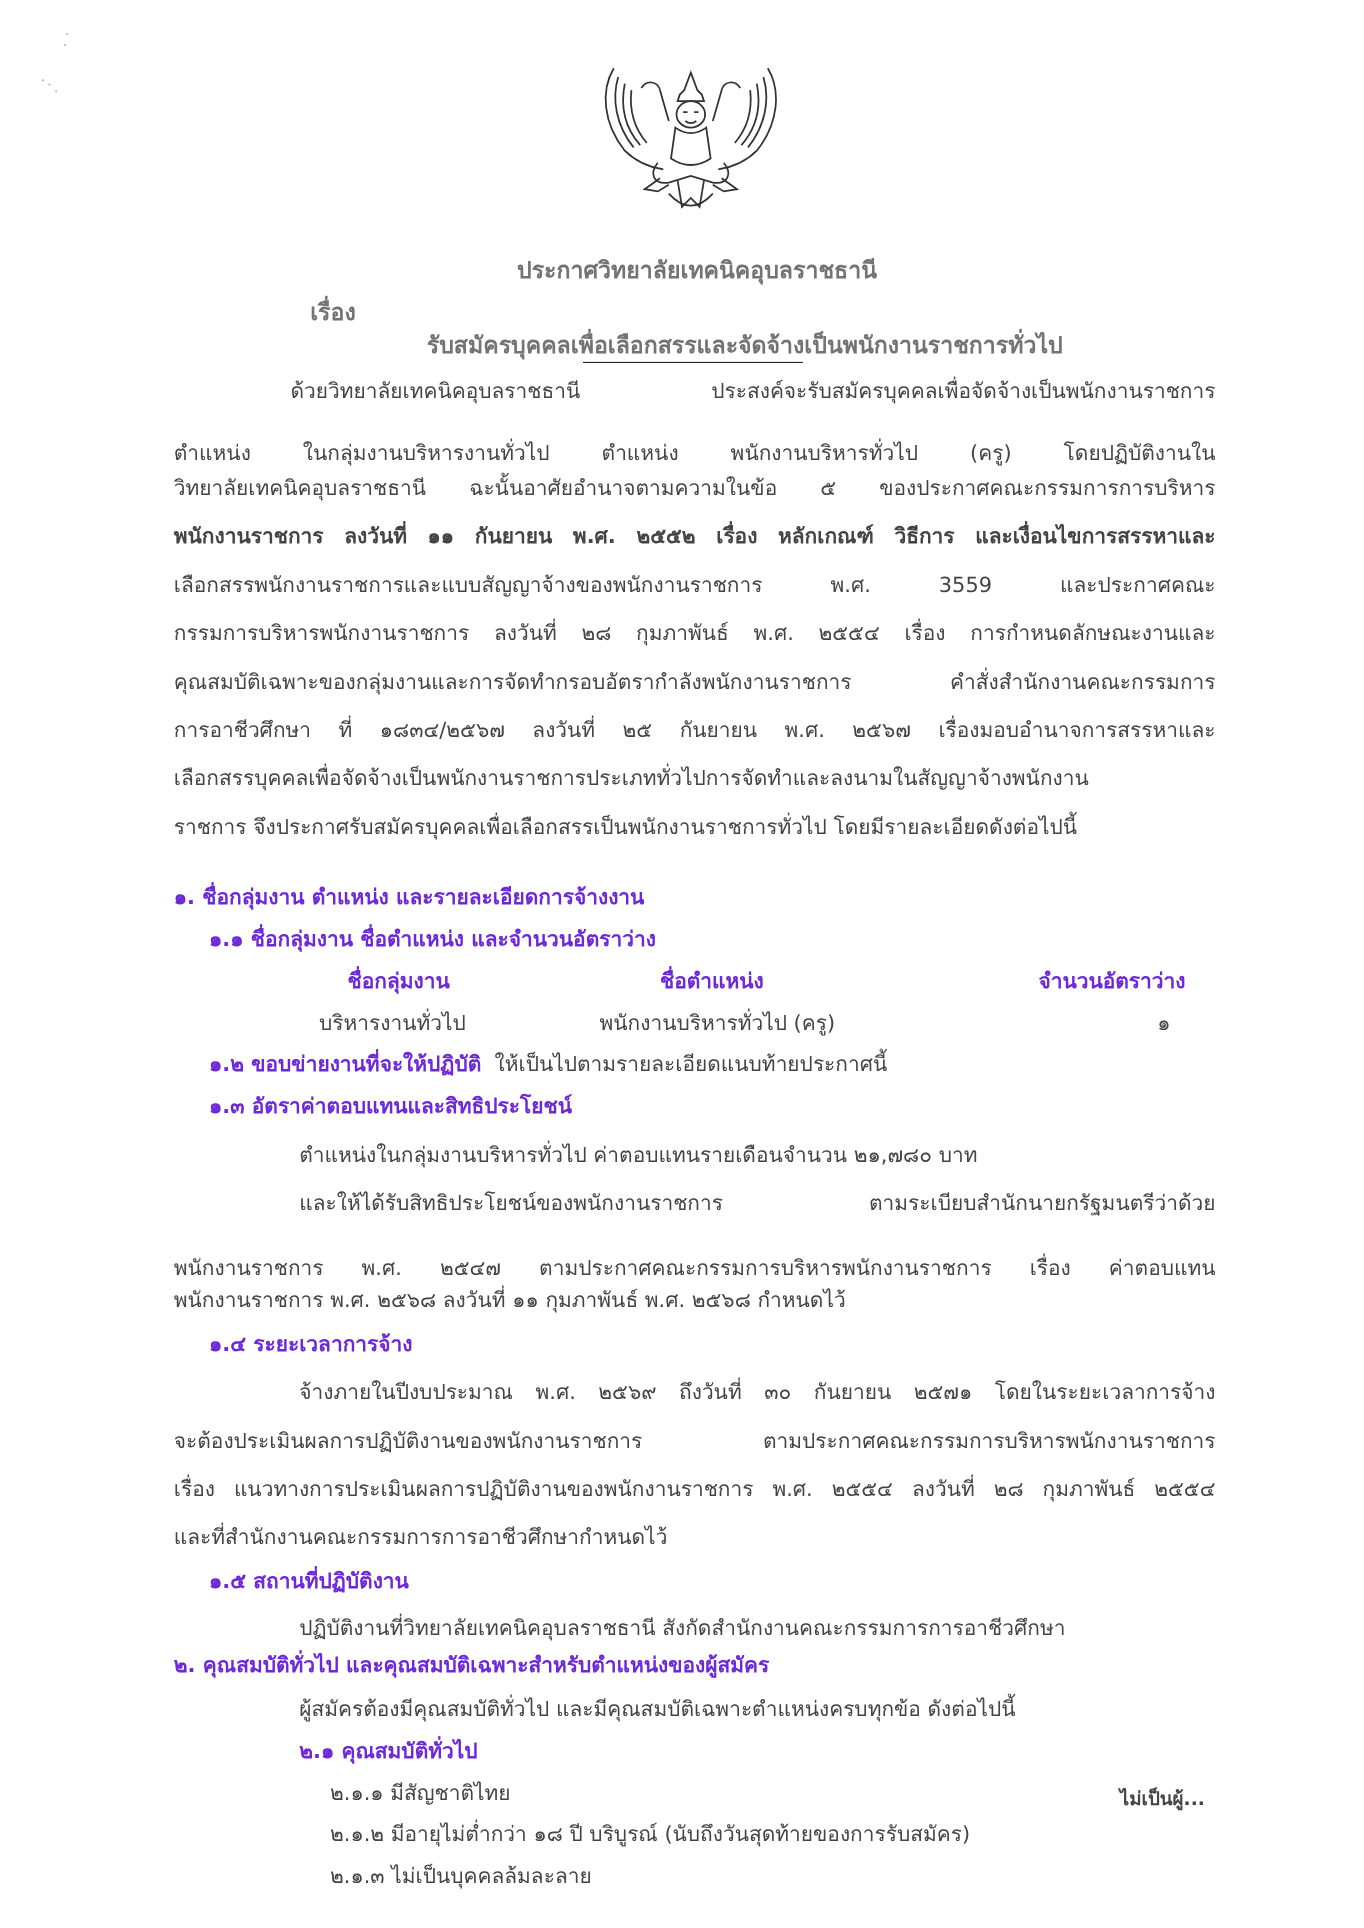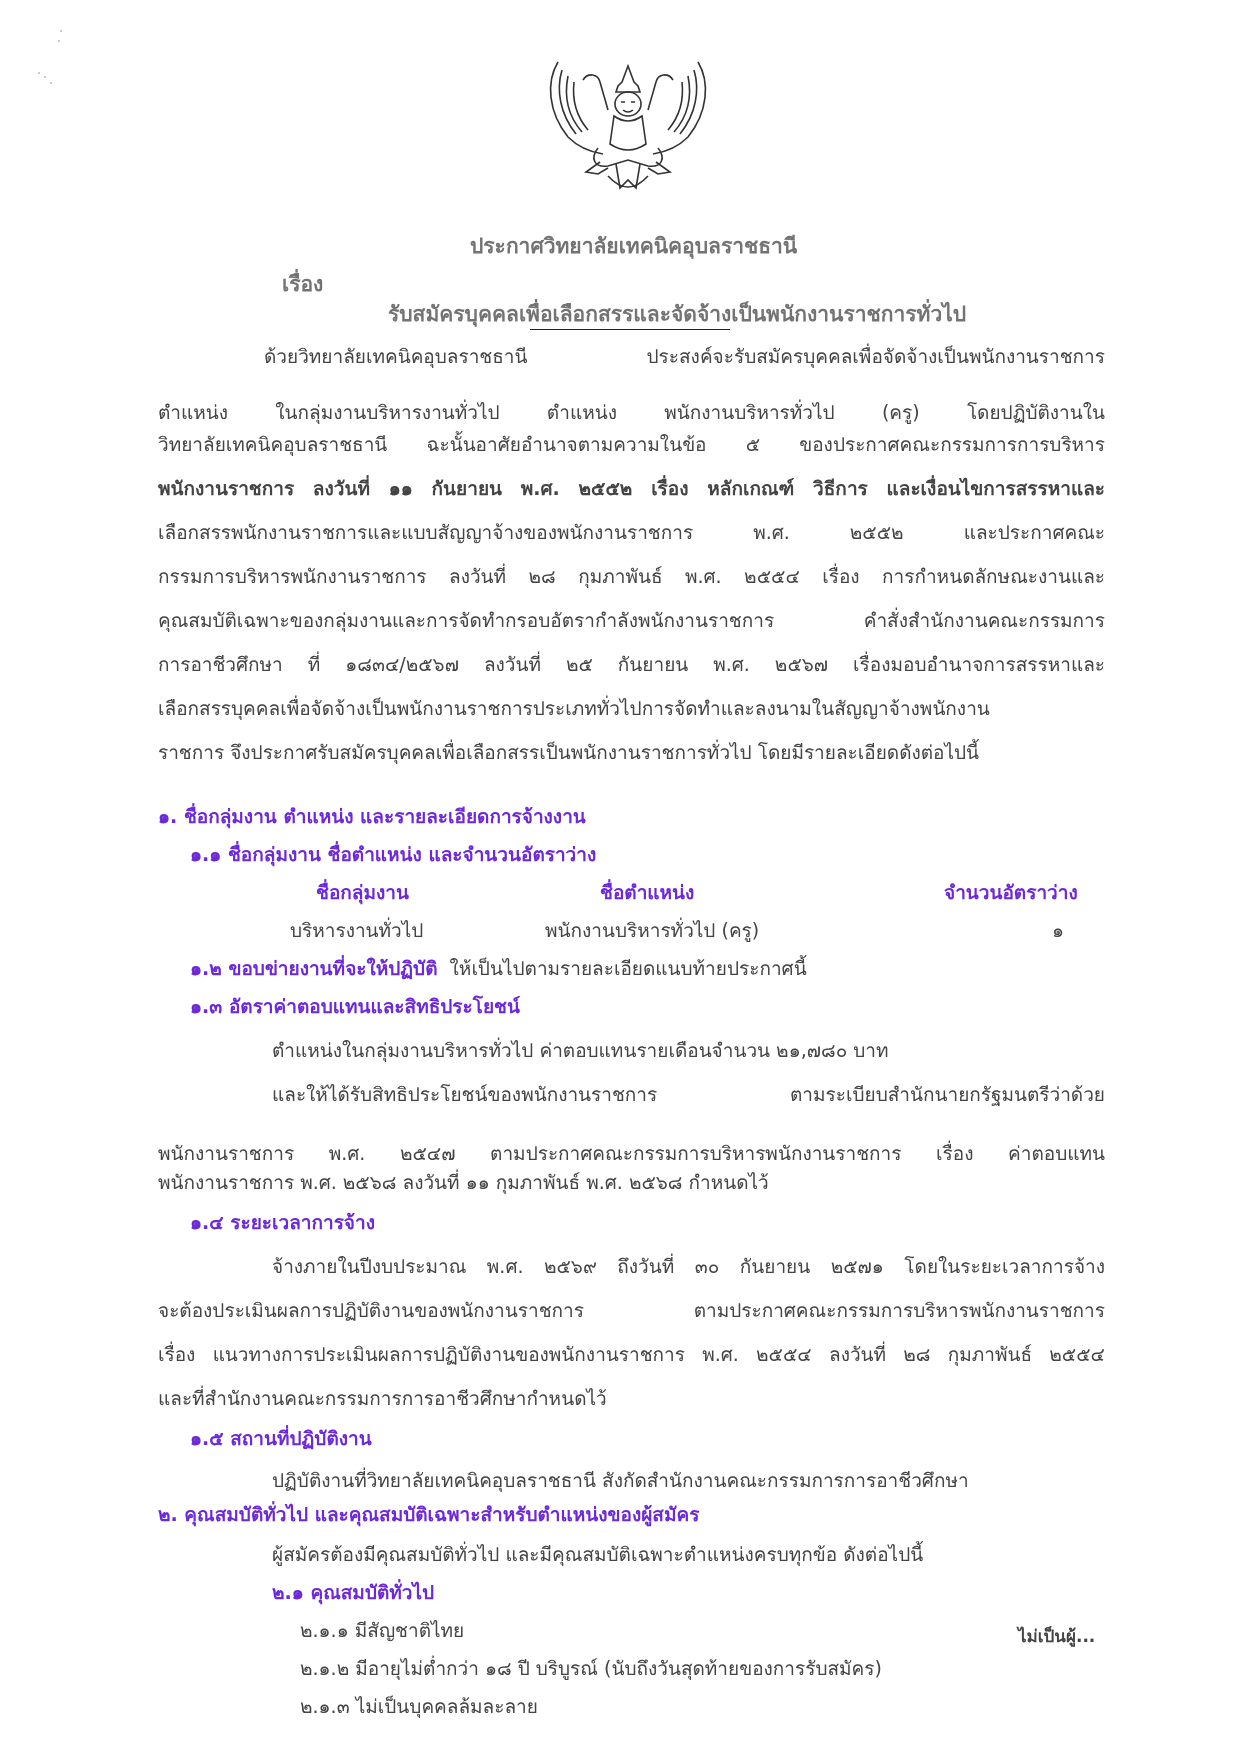--- a/index.html
+++ b/index.html
@@ -72,21 +72,21 @@
 <div class="abs t" style="left:158px; top:403px; width:947px;">
   <span class="justify">ตำแหน่ง ในกลุ่มงานบริหารงานทั่วไป  ตำแหน่ง  พนักงานบริหารทั่วไป (ครู) โดยปฏิบัติงานใน</span>
   </div>
 <div class="abs t" style="left:158px; top:435px; width:947px;">
   <span class="justify">วิทยาลัยเทคนิคอุบลราชธานี ฉะนั้นอาศัยอำนาจตามความในข้อ ๕ ของประกาศคณะกรรมการการบริหาร</span>
   </div>
 <div class="abs t" style="left:158px; top:479px; width:947px;font-weight:bold;">
   <span class="justify">พนักงานราชการ ลงวันที่  ๑๑ กันยายน  พ.ศ. ๒๕๕๒  เรื่อง  หลักเกณฑ์  วิธีการ  และเงื่อนไขการสรรหาและ</span>
   </div>
 <div class="abs t" style="left:158px; top:523px; width:947px;">
-  <span class="justify">เลือกสรรพนักงานราชการและแบบสัญญาจ้างของพนักงานราชการ  พ.ศ. ๒๕๕๒  และประกาศคณะ</span>
+  <span class="justify">เลือกสรรพนักงานราชการและแบบสัญญาจ้างของพนักงานราชการ  พ.ศ. 3559  และประกาศคณะ</span>
   </div>
 <div class="abs t" style="left:158px; top:567px; width:947px;">
   <span class="justify">กรรมการบริหารพนักงานราชการ  ลงวันที่  ๒๘  กุมภาพันธ์  พ.ศ. ๒๕๕๔  เรื่อง  การกำหนดลักษณะงานและ</span>
   </div>
 <div class="abs t" style="left:158px; top:611px; width:947px;">
   <span class="justify">คุณสมบัติเฉพาะของกลุ่มงานและการจัดทำกรอบอัตรากำลังพนักงานราชการ  คำสั่งสำนักงานคณะกรรมการ</span>
   </div>
 <div class="abs t" style="left:158px; top:655px; width:947px;">
   <span class="justify">การอาชีวศึกษา ที่ ๑๘๓๔/๒๕๖๗ ลงวันที่  ๒๕ กันยายน  พ.ศ. ๒๕๖๗  เรื่องมอบอำนาจการสรรหาและ</span>
   </div>

